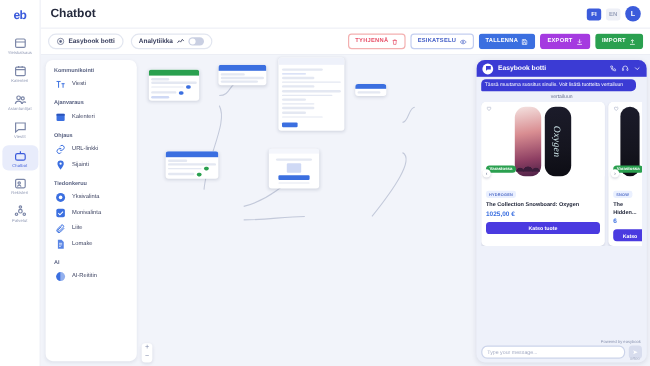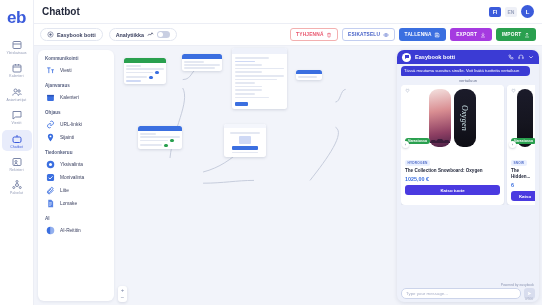--- a/index.html
+++ b/index.html
@@ -11,21 +11,21 @@
   }
   .app { position: relative; width: 542px; height: 305px; display: flex; background:#f7f8fc; }
 
   
   .rail {
     width: 34px; height: 305px; background:#ffffff;
     border-right:1px solid #eceef5;
     display:flex; flex-direction:column; align-items:center;
     padding-top:4px; flex:0 0 34px;
   }
-  .logo { font-size:17px; font-weight:bold; color:#3b5bdb; letter-spacing:-0.5px; margin:4px 0 8px; }
+  .logo { font-size:10px; font-weight:bold; color:#3b5bdb; letter-spacing:-0.5px; margin:4px 0 8px; }
   .rail-item {
     width:30px; padding:3px 0 2px; margin-bottom:2px;
     display:flex; flex-direction:column; align-items:center; gap:1px;
     border-radius:5px; cursor:pointer;
   }
   .rail-item.active { background:#e8ecfb; }
   .rail-ico { width:12px; height:12px; color:#7c87a8; display:block; }
   .rail-item.active .rail-ico { color:#3b5bdb; }
   .rail-lbl { font-size:3.4px; color:#8e97b3; line-height:1; letter-spacing:.1px; }
   .rail-item.active .rail-lbl { color:#3b5bdb; }

